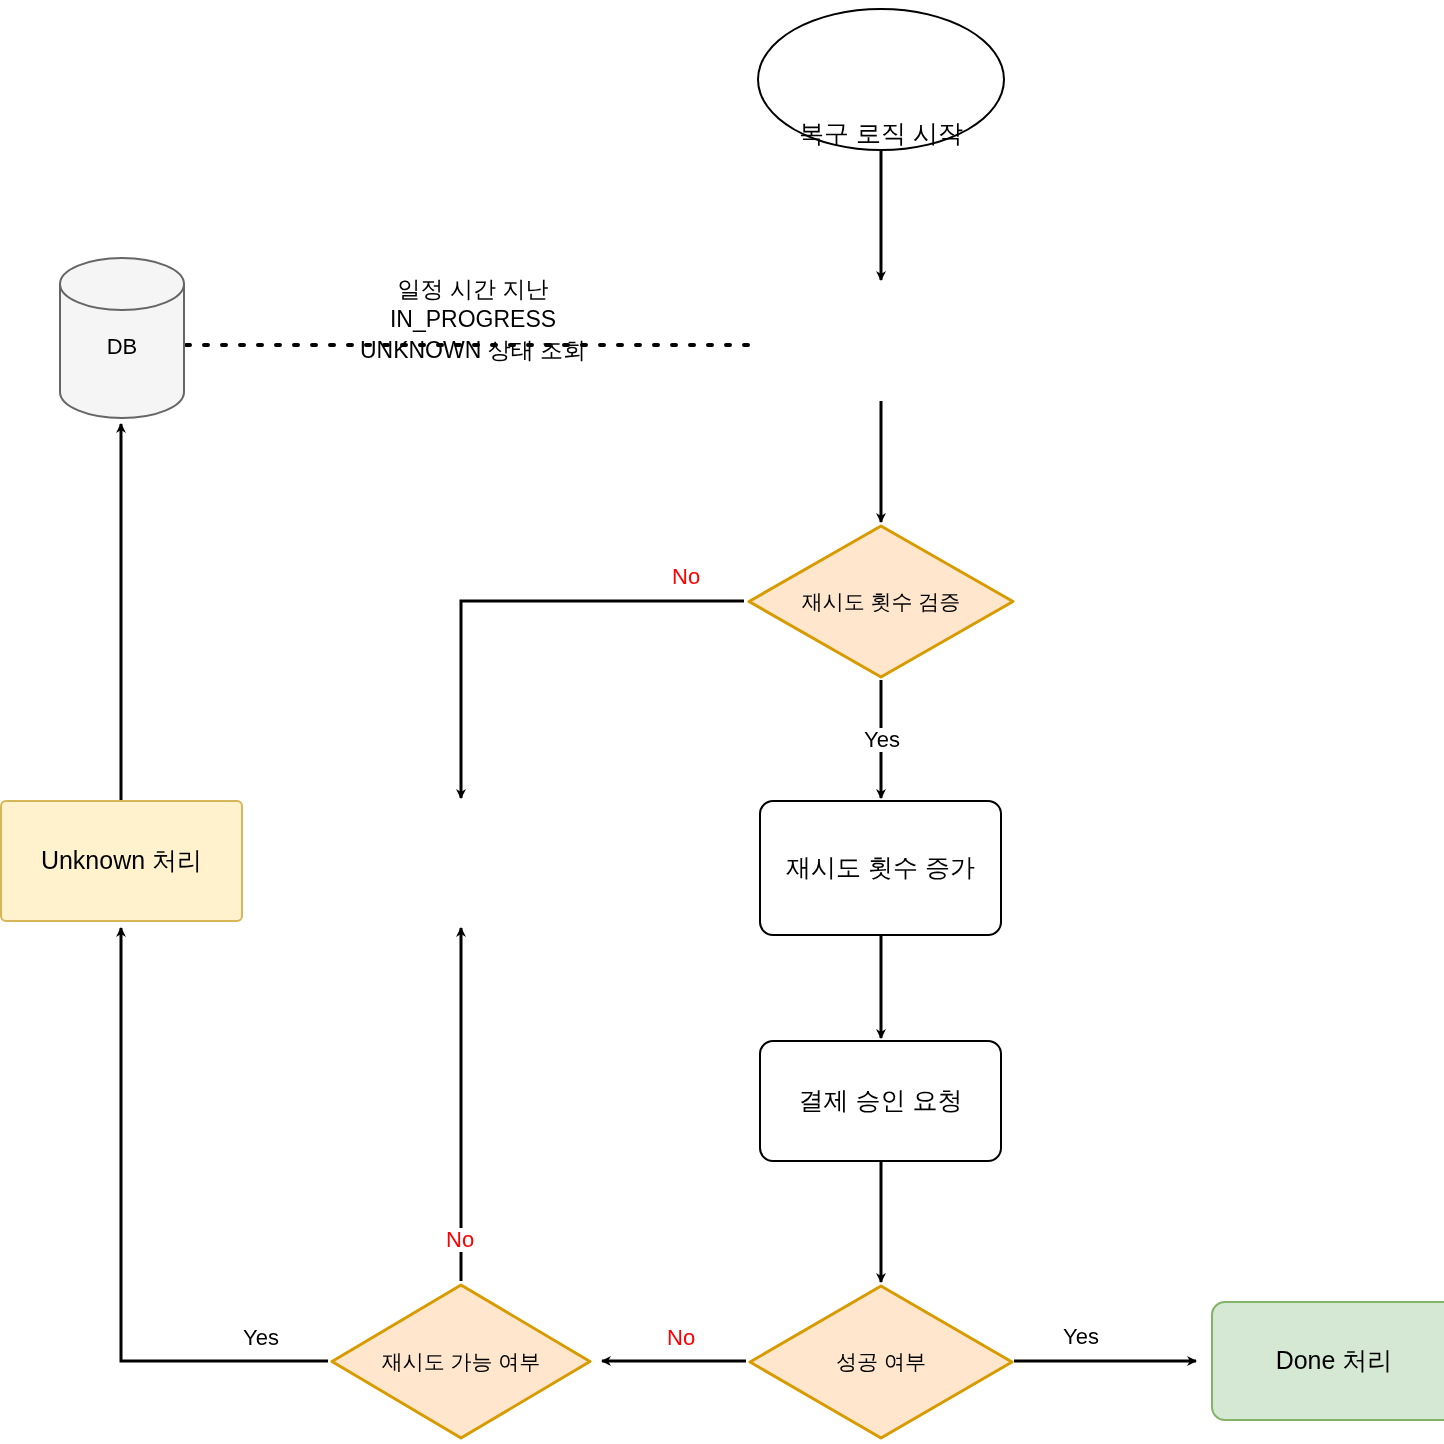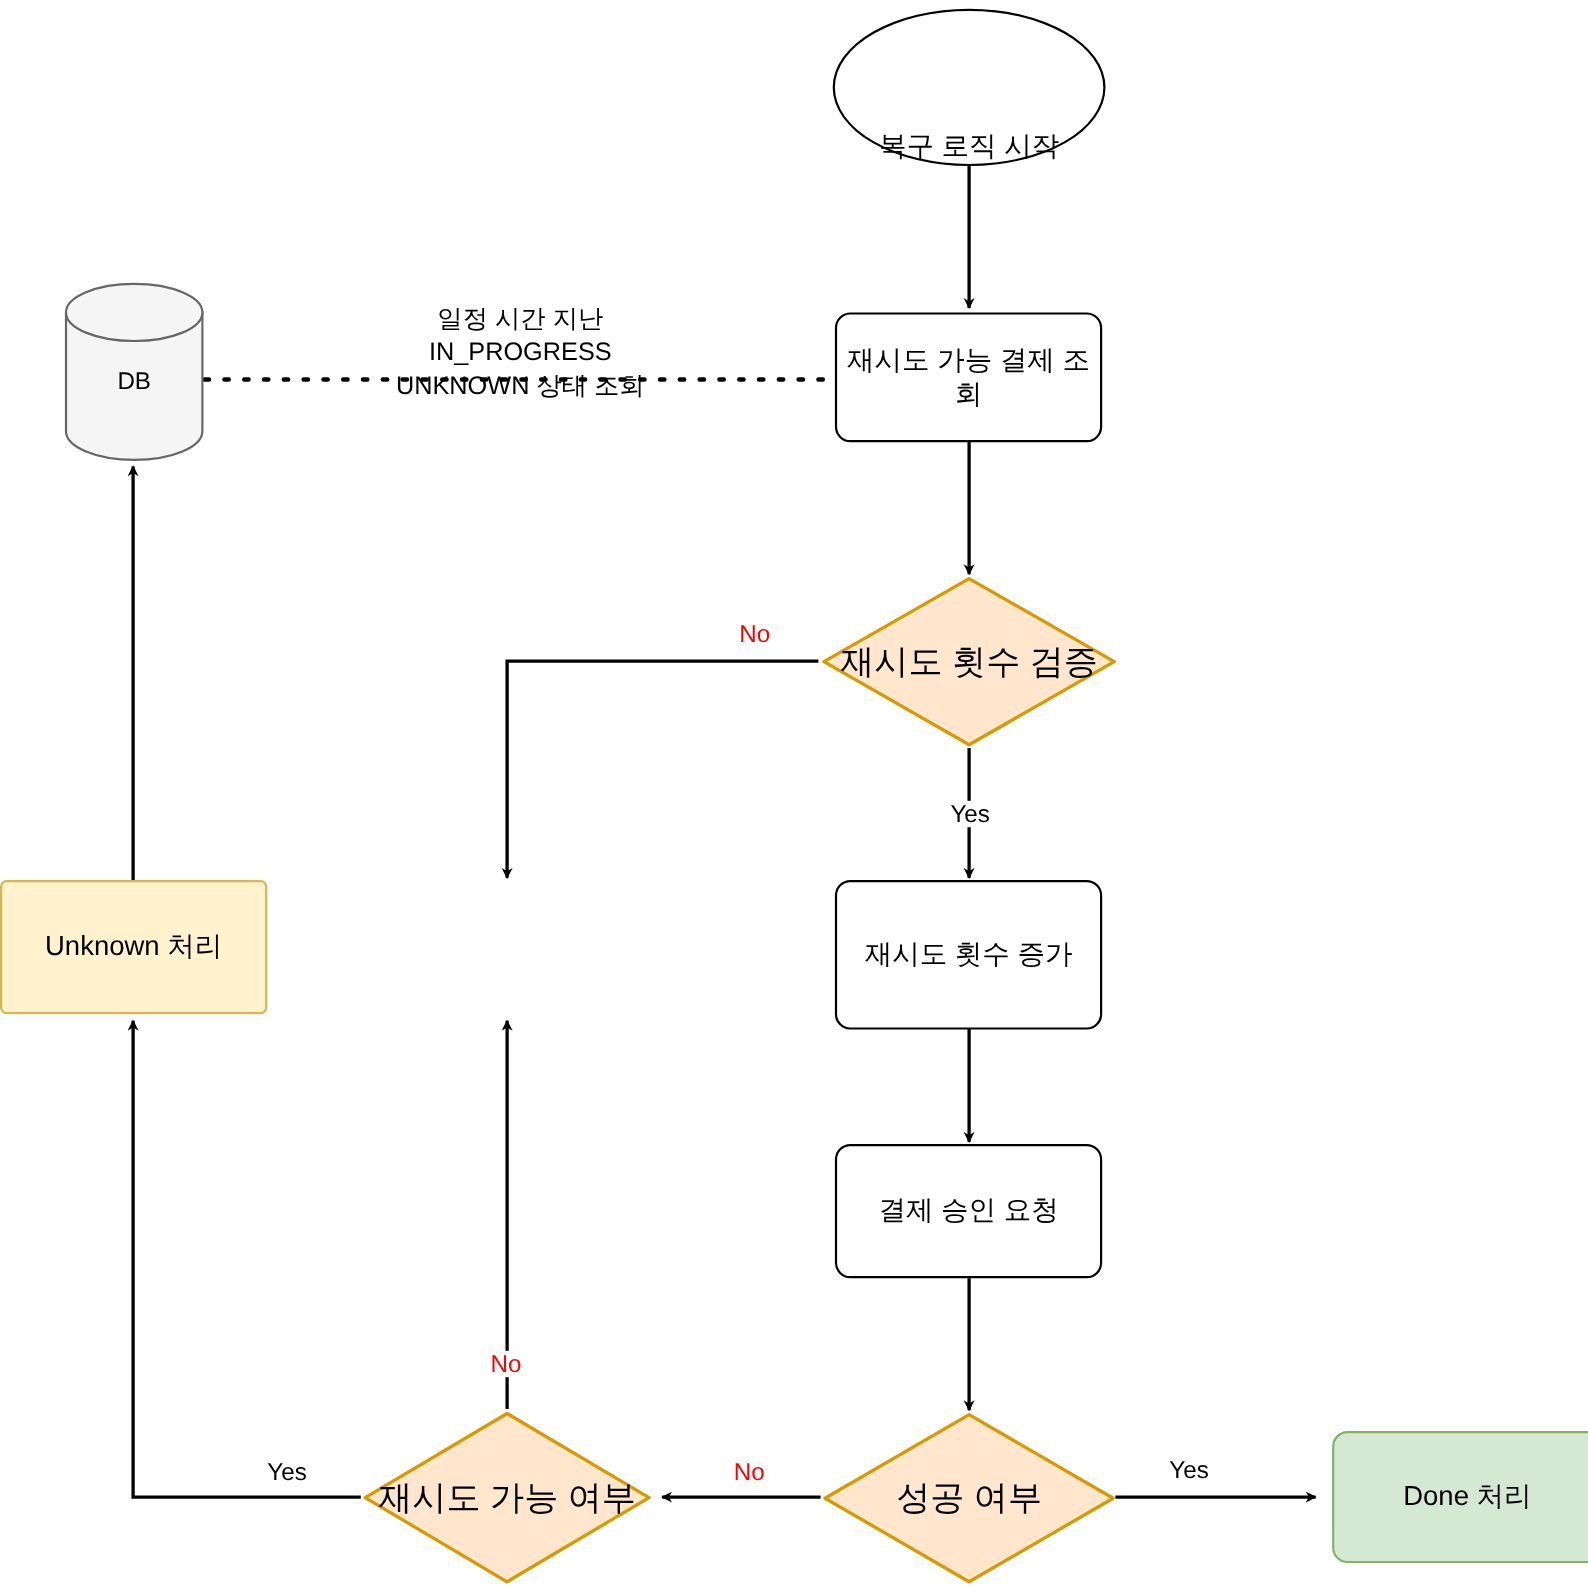--- a/index.html
+++ b/index.html
@@ -71,21 +71,21 @@
     justify-content: center;
   }
   .diamond-wrap svg {
     position: absolute;
     left: 0;
     top: 0;
   }
   .diamond-label {
     position: relative;
     z-index: 2;
-    font-size: 31px;
+    font-size: 21px;
     color: #000000;
     text-align: center;
     white-space: nowrap;
   }
   .db-wrap {
     position: absolute;
   }
   .db-wrap svg {
     position: absolute;
     left: 0;
@@ -162,23 +162,20 @@
   </div>
 
   <div class="db-wrap" style="left:58px; top:256px; width:128px; height:164px;">
     <svg width="128" height="164" viewBox="0 0 128 164">
       <path d="M2,28 L2,136 A62,26 0 0 0 126,136 L126,28 Z" fill="#f5f5f5" stroke="#666666" stroke-width="2"></path>
       <ellipse cx="64" cy="28" rx="62" ry="26" fill="#f5f5f5" stroke="#666666" stroke-width="2"></ellipse>
     </svg>
     <div class="db-label" style="top:78px;">DB</div>
   </div>
 
-  <div class="node proc" style="left:759px; top:284px; width:243px; height:118px;">
-    <span>재시도 가능 결제 조회</span>
-  </div>
 
   <div class="diamond-wrap" style="left:745px; top:522px; width:272px; height:159px;">
     <svg width="272" height="159" viewBox="0 0 272 159">
       <path d="M136,4 L268,79.5 L136,155 L4,79.5 Z" fill="#ffe6cc" stroke="#d79b00" stroke-width="3" stroke-linejoin="round"></path>
     </svg>
     <div class="diamond-label">재시도 횟수 검증</div>
   </div>
 
   <div class="node proc" style="left:759px; top:800px; width:243px; height:136px;">
     <span>재시도 횟수 증가</span>

